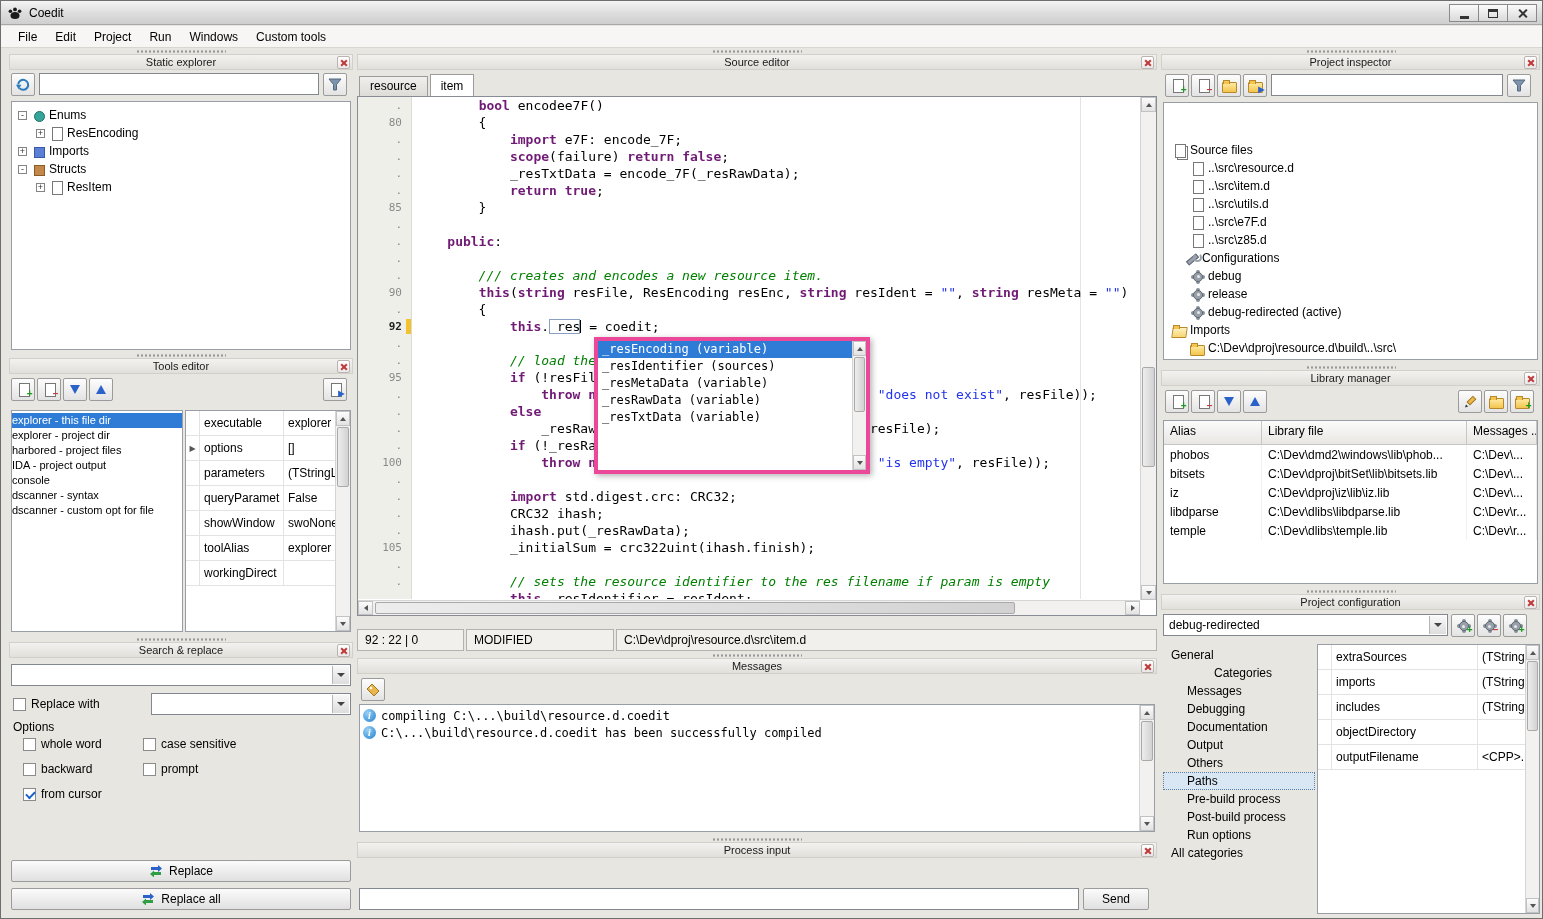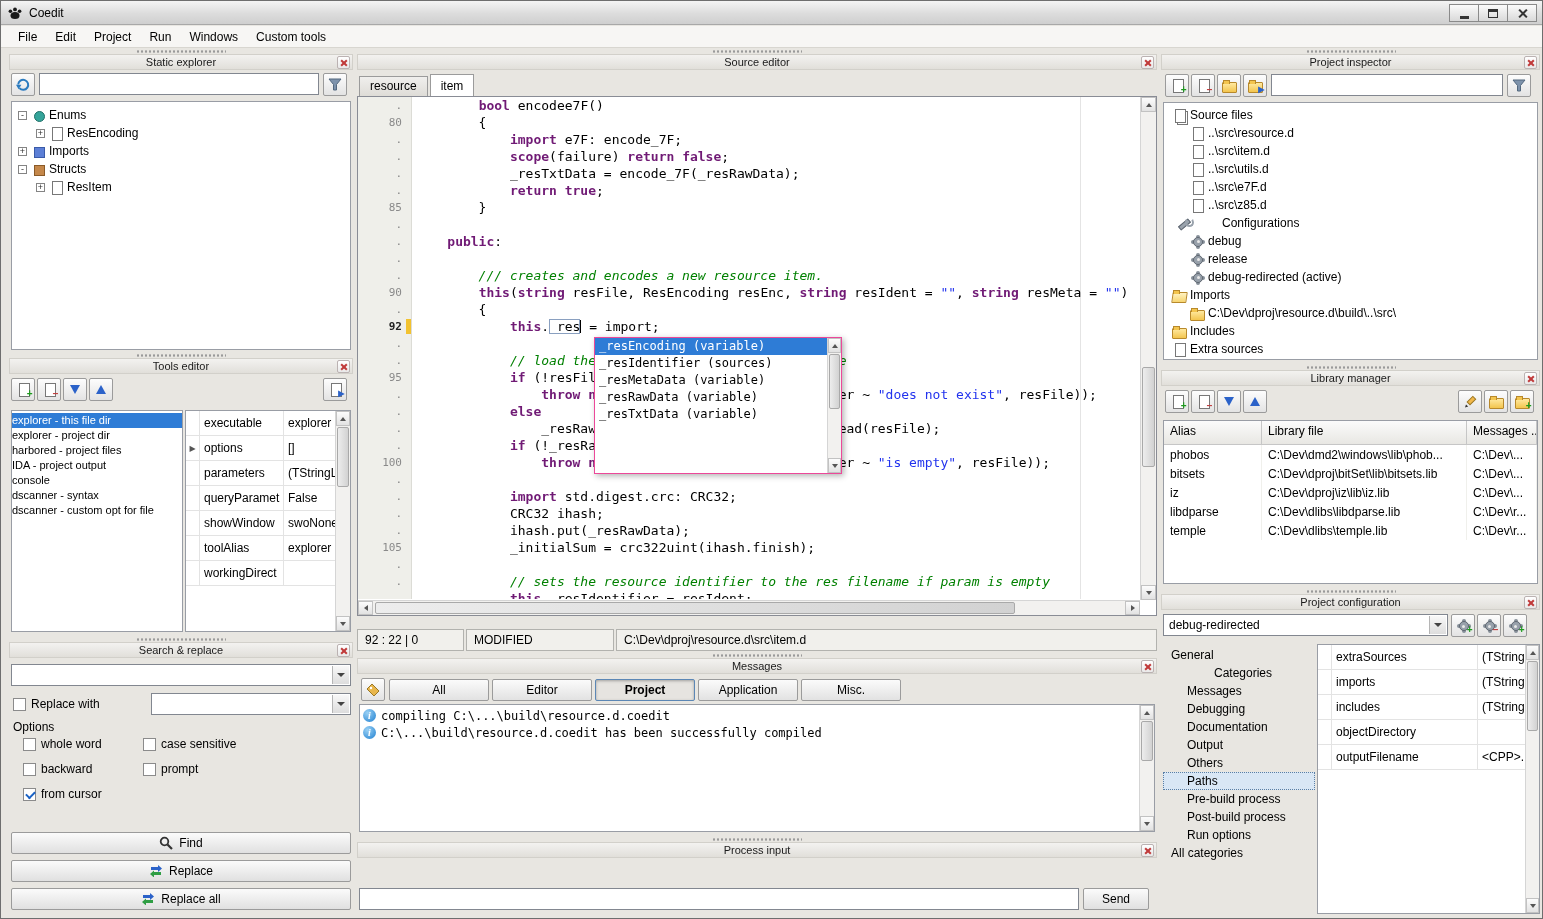--- a/index.html
+++ b/index.html
@@ -69,21 +69,21 @@
 .cline{display:flex;height:17px;line-height:17px;font-family:"DejaVu Sans Mono","Liberation Mono",monospace;font-size:13px;white-space:pre;position:relative}
 .gut{width:54px;background:#EFEFEA;color:#8A8A8A;text-align:right;padding-right:9px;font-size:11px;flex:none;border-right:1px solid #DCDCD6}
 .cline.cur .gut{color:#222;font-weight:bold}
 .modmark{position:absolute;left:48px;top:1px;width:5px;height:15px;background:#F2C230}
 .ctext{padding-left:4px;z-index:2}
 .tok-k{color:#701a75;font-weight:bold}
 .tok-c{color:#008000;font-style:italic}
 .tok-s{color:#2233EE}
 .tok-b{outline:1px solid #8AA0C0;outline-offset:-1px}
 .caret{display:inline-block;width:1px;height:13px;background:#000;vertical-align:-2px}
-.cpopup{position:absolute;left:236px;top:240px;width:248px;height:137px;background:#FFF;border:1px solid #ec4899;box-shadow:2px 2px 6px rgba(0,0,0,.3);z-index:6}
+.cpopup{position:absolute;left:236px;top:240px;width:276px;height:137px;background:#FFF;border:4px solid #ec4899;box-shadow:2px 2px 6px rgba(0,0,0,.3);z-index:6}
 .citem{height:17px;line-height:17px;padding-left:4px;font-family:"DejaVu Sans Mono",monospace;font-size:12px;white-space:nowrap}
 .citem.sel{background:#2E7CD6;color:#FFF}
 .statusbar{position:absolute;top:581px;left:0;right:0;height:22px;display:flex;gap:2px}
 .scell{border:1px solid #B2B2AE;background:#F1F0EC;display:flex;align-items:center;padding-left:7px;font-size:12px}
 .fbtn{height:22px;width:100px;margin-right:3px;border:1px solid #9B9B9B;border-radius:2px;background:linear-gradient(#FBFBFB,#E2E2E2);font-size:12px;font-family:inherit}
 .fbtn.on{background:#E6E4E0;border-color:#5C87B5;box-shadow:inset 0 1px 3px rgba(0,0,0,.3);font-weight:bold}
 .mrow{display:flex;align-items:center;height:17px;padding-left:3px}
 .iinfo{width:13px;height:13px;border-radius:50%;background:radial-gradient(circle at 35% 30%,#9AD1F5,#1E7FD0);color:#FFF;font:italic bold 10px "Liberation Serif",serif;display:flex;align-items:center;justify-content:center;margin-right:5px;flex:none}
 .mtext{font-family:"DejaVu Sans Mono",monospace;font-size:12px;white-space:nowrap}
 .btn{border:1px solid #9B9B9B;border-radius:2px;background:linear-gradient(#FBFBFB,#E0E0E0);font-size:12px;font-family:inherit;display:flex;align-items:center;justify-content:center;gap:6px}
@@ -328,27 +328,20 @@
             </label>
             <label class="cbx">
               <span class="cbbox"></span>
               <span>prompt</span>
             </label>
             <label class="cbx">
               <span class="cbbox checked"></span>
               <span>from cursor</span>
             </label>
           </div>
-        <button class="btn" style="position:absolute;top:196px;left:2px;right:2px;height:22px">
-          <svg width="14" height="14" viewBox="0 0 14 14">
-              <circle cx="5.5" cy="5.5" r="3.8" fill="none" stroke="#333" stroke-width="1.8"></circle>
-              <line x1="8.5" y1="8.5" x2="13" y2="13" stroke="#333" stroke-width="2.2"></line>
-            </svg>
-          <span>Find</span>
-        </button>
         <button class="btn" style="position:absolute;top:224px;left:2px;right:2px;height:22px">
           <svg width="14" height="12" viewBox="0 0 14 12">
               <polygon points="2,2 9,2 9,0 13,3.5 9,7 9,5 2,5" fill="#2B62C9"></polygon>
               <polygon points="12,7 5,7 5,5.5 1,9 5,12.5 5,10 12,10" fill="#2F9E44"></polygon>
             </svg>
           <span>Replace</span>
         </button>
         <button class="btn" style="position:absolute;top:252px;left:2px;right:2px;height:22px">
           <svg width="14" height="12" viewBox="0 0 14 12">
               <polygon points="2,2 9,2 9,0 13,3.5 9,7 9,5 2,5" fill="#2B62C9"></polygon>
@@ -381,21 +374,21 @@
                 <div class="cline"><span class="gut">.</span><span class="ctext"><span class="tok-p">            </span><span class="tok-k">scope</span><span class="tok-p">(failure) </span><span class="tok-k">return</span><span class="tok-p"> </span><span class="tok-k">false</span><span class="tok-p">;</span></span></div>
                 <div class="cline"><span class="gut">.</span><span class="ctext"><span class="tok-p">            _resTxtData = encode_7F(_resRawData);</span></span></div>
                 <div class="cline"><span class="gut">.</span><span class="ctext"><span class="tok-p">            </span><span class="tok-k">return</span><span class="tok-p"> </span><span class="tok-k">true</span><span class="tok-p">;</span></span></div>
                 <div class="cline"><span class="gut">85</span><span class="ctext"><span class="tok-p">        }</span></span></div>
                 <div class="cline"><span class="gut">.</span><span class="ctext"></span></div>
                 <div class="cline"><span class="gut">.</span><span class="ctext"><span class="tok-p">    </span><span class="tok-k">public</span><span class="tok-p">:</span></span></div>
                 <div class="cline"><span class="gut">.</span><span class="ctext"></span></div>
                 <div class="cline"><span class="gut">.</span><span class="ctext"><span class="tok-c">        /// creates and encodes a new resource item.</span></span></div>
                 <div class="cline"><span class="gut">90</span><span class="ctext"><span class="tok-p">        </span><span class="tok-k">this</span><span class="tok-p">(</span><span class="tok-k">string</span><span class="tok-p"> resFile, ResEncoding resEnc, </span><span class="tok-k">string</span><span class="tok-p"> resIdent = </span><span class="tok-s">""</span><span class="tok-p">, </span><span class="tok-k">string</span><span class="tok-p"> resMeta = </span><span class="tok-s">""</span><span class="tok-p">)</span></span></div>
                 <div class="cline"><span class="gut">.</span><span class="ctext"><span class="tok-p">        {</span></span></div>
-                <div class="cline cur"><span class="gut">92</span><span class="modmark"></span><span class="ctext"><span class="tok-p">            </span><span class="tok-k">this</span><span class="tok-p">.</span><span class="tok-b">_res</span><span class="caret"></span><span class="tok-p"> = import;</span></span></div>
+                <div class="cline cur"><span class="gut">92</span><span class="modmark"></span><span class="ctext"><span class="tok-p">            </span><span class="tok-k">this</span><span class="tok-p">.</span><span class="tok-b">_res</span><span class="caret"></span><span class="tok-p"> = coedit;</span></span></div>
                 <div class="cline"><span class="gut">.</span><span class="ctext"></span></div>
                 <div class="cline"><span class="gut">.</span><span class="ctext"><span class="tok-c">            // load the resource raw data from the file</span></span></div>
                 <div class="cline"><span class="gut">95</span><span class="ctext"><span class="tok-p">            </span><span class="tok-k">if</span><span class="tok-p"> (!resFile.exists)</span></span></div>
                 <div class="cline"><span class="gut">.</span><span class="ctext"><span class="tok-p">                </span><span class="tok-k">throw</span><span class="tok-p"> </span><span class="tok-k">new</span><span class="tok-p"> Exception(format(messageHeader ~ </span><span class="tok-s">"does not exist"</span><span class="tok-p">, resFile));</span></span></div>
                 <div class="cline"><span class="gut">.</span><span class="ctext"><span class="tok-p">            </span><span class="tok-k">else</span></span></div>
                 <div class="cline"><span class="gut">.</span><span class="ctext"><span class="tok-p">                _resRawData = cast(ubyte[]) std.file.read(resFile);</span></span></div>
                 <div class="cline"><span class="gut">.</span><span class="ctext"><span class="tok-p">            </span><span class="tok-k">if</span><span class="tok-p"> (!_resRawData.length)</span></span></div>
                 <div class="cline"><span class="gut">100</span><span class="ctext"><span class="tok-p">                </span><span class="tok-k">throw</span><span class="tok-p"> </span><span class="tok-k">new</span><span class="tok-p"> Exception(format(messageHeader ~ </span><span class="tok-s">"is empty"</span><span class="tok-p">, resFile));</span></span></div>
                 <div class="cline"><span class="gut">.</span><span class="ctext"></span></div>
                 <div class="cline"><span class="gut">.</span><span class="ctext"><span class="tok-p">            </span><span class="tok-k">import</span><span class="tok-p"> std.digest.crc: CRC32;</span></span></div>
@@ -445,21 +438,20 @@
           <span>Messages</span>
           <span class="xbtn"></span>
         </div>
         <div class="row" style="top:26px;height:24px">
           <button class="tbtn" style="left:4px">
               <svg width="14" height="14" viewBox="0 0 14 14">
                 <path d="M1 6 L6 1 L13 8 L8 13 Z" fill="#E8B64C" stroke="#9A7826"></path>
                 <circle cx="5" cy="5" r="1.2" fill="#FFF"></circle>
               </svg>
             </button>
-          <div id="filters" style="position:absolute;left:32px;top:1px"><button class="fbtn">All</button><button class="fbtn">Editor</button><button class="fbtn on">Project</button><button class="fbtn">Application</button><button class="fbtn">Misc.</button></div>
         </div>
         <div class="white" id="msgList" style="top:52px;bottom:4px;left:2px;right:2px;padding-top:2px">
           <div class="vscroll" style="top:0;bottom:0;right:0">
             <div class="sarr up"></div>
             <div class="sthumb" style="top:16px;height:40px"></div>
             <div class="sarr down"></div>
           </div>
         <div class="mrow">
               <span class="iinfo">i</span>
               <span class="mtext">compiling C:\...\build\resource.d.coedit</span>
@@ -512,21 +504,21 @@
               </span>
             </button>
           <input class="field" style="left: 110px; width: 232px;" value="">
           <button class="tbtn" style="left:346px">
               <svg width="14" height="13" viewBox="0 0 14 13">
                 <polygon points="1,1 13,1 8.5,6.5 8.5,12 5.5,12 5.5,6.5" fill="#7E93AC" stroke="#53687F"></polygon>
               </svg>
             </button>
         </div>
         <div class="white" id="piTree" style="top:54px;bottom:4px;padding-top:3px">
-            <div class="trow" style="padding-left: 8px;">
+            <div class="trow" style="padding-left: 8px; margin-top: 35px;">
               <span class="ic docs"></span>
               <span class="tlabel">Source files</span>
             </div>
             <div class="trow" style="padding-left: 26px;">
               <span class="ic doc"></span>
               <span class="tlabel">..\src\resource.d</span>
             </div>
             <div class="trow" style="padding-left: 26px;">
               <span class="ic doc"></span>
               <span class="tlabel">..\src\item.d</span>
@@ -536,21 +528,21 @@
               <span class="tlabel">..\src\utils.d</span>
             </div>
             <div class="trow" style="padding-left: 26px;">
               <span class="ic doc"></span>
               <span class="tlabel">..\src\e7F.d</span>
             </div>
             <div class="trow" style="padding-left: 26px;">
               <span class="ic doc"></span>
               <span class="tlabel">..\src\z85.d</span>
             </div>
-            <div class="trow" style="padding-left: 12px; gap: 28px;">
+            <div class="trow" style="padding-left: 20px;">
               <span class="ic wrench"></span>
               <span class="tlabel">Configurations</span>
             </div>
             <div class="trow" style="padding-left: 26px;">
               <span class="ic gear"></span>
               <span class="tlabel">debug</span>
             </div>
             <div class="trow" style="padding-left: 26px;">
               <span class="ic gear"></span>
               <span class="tlabel">release</span>

